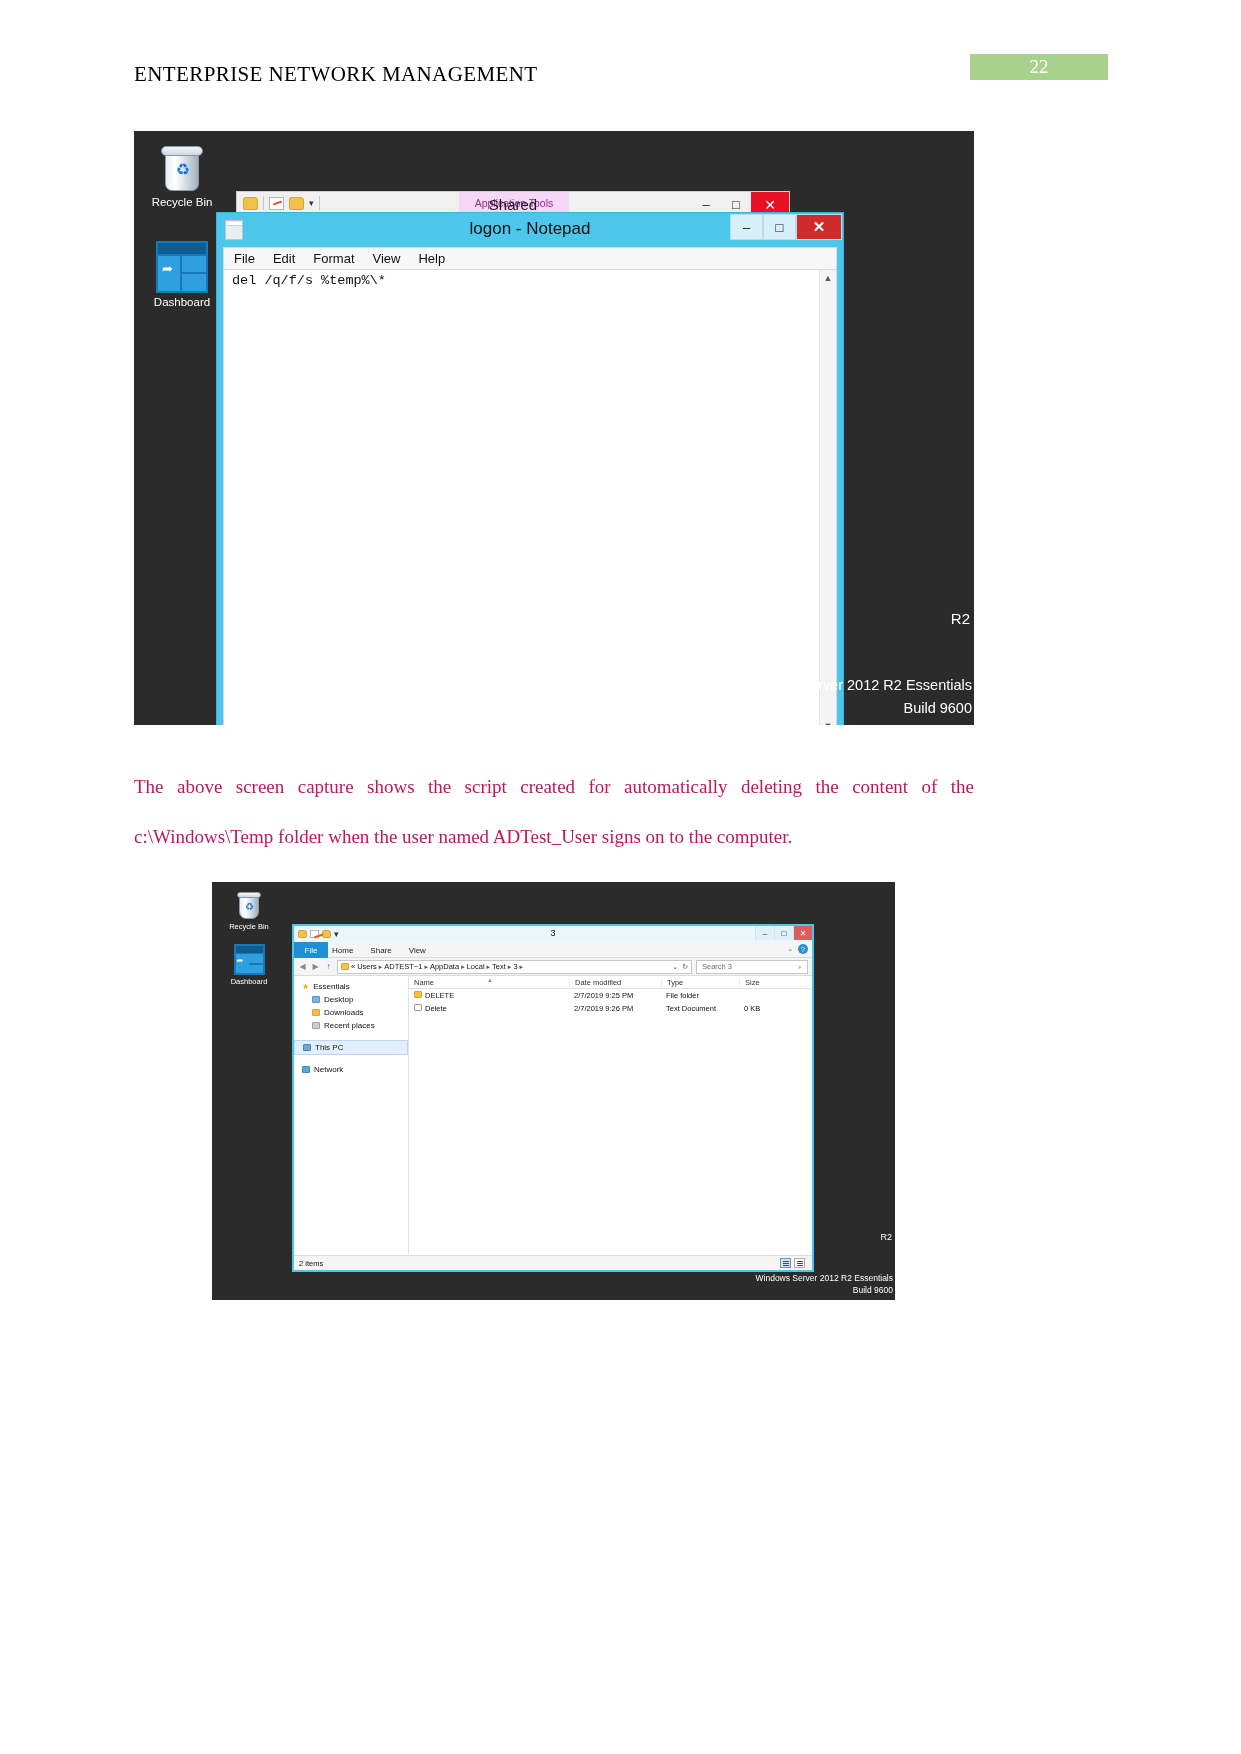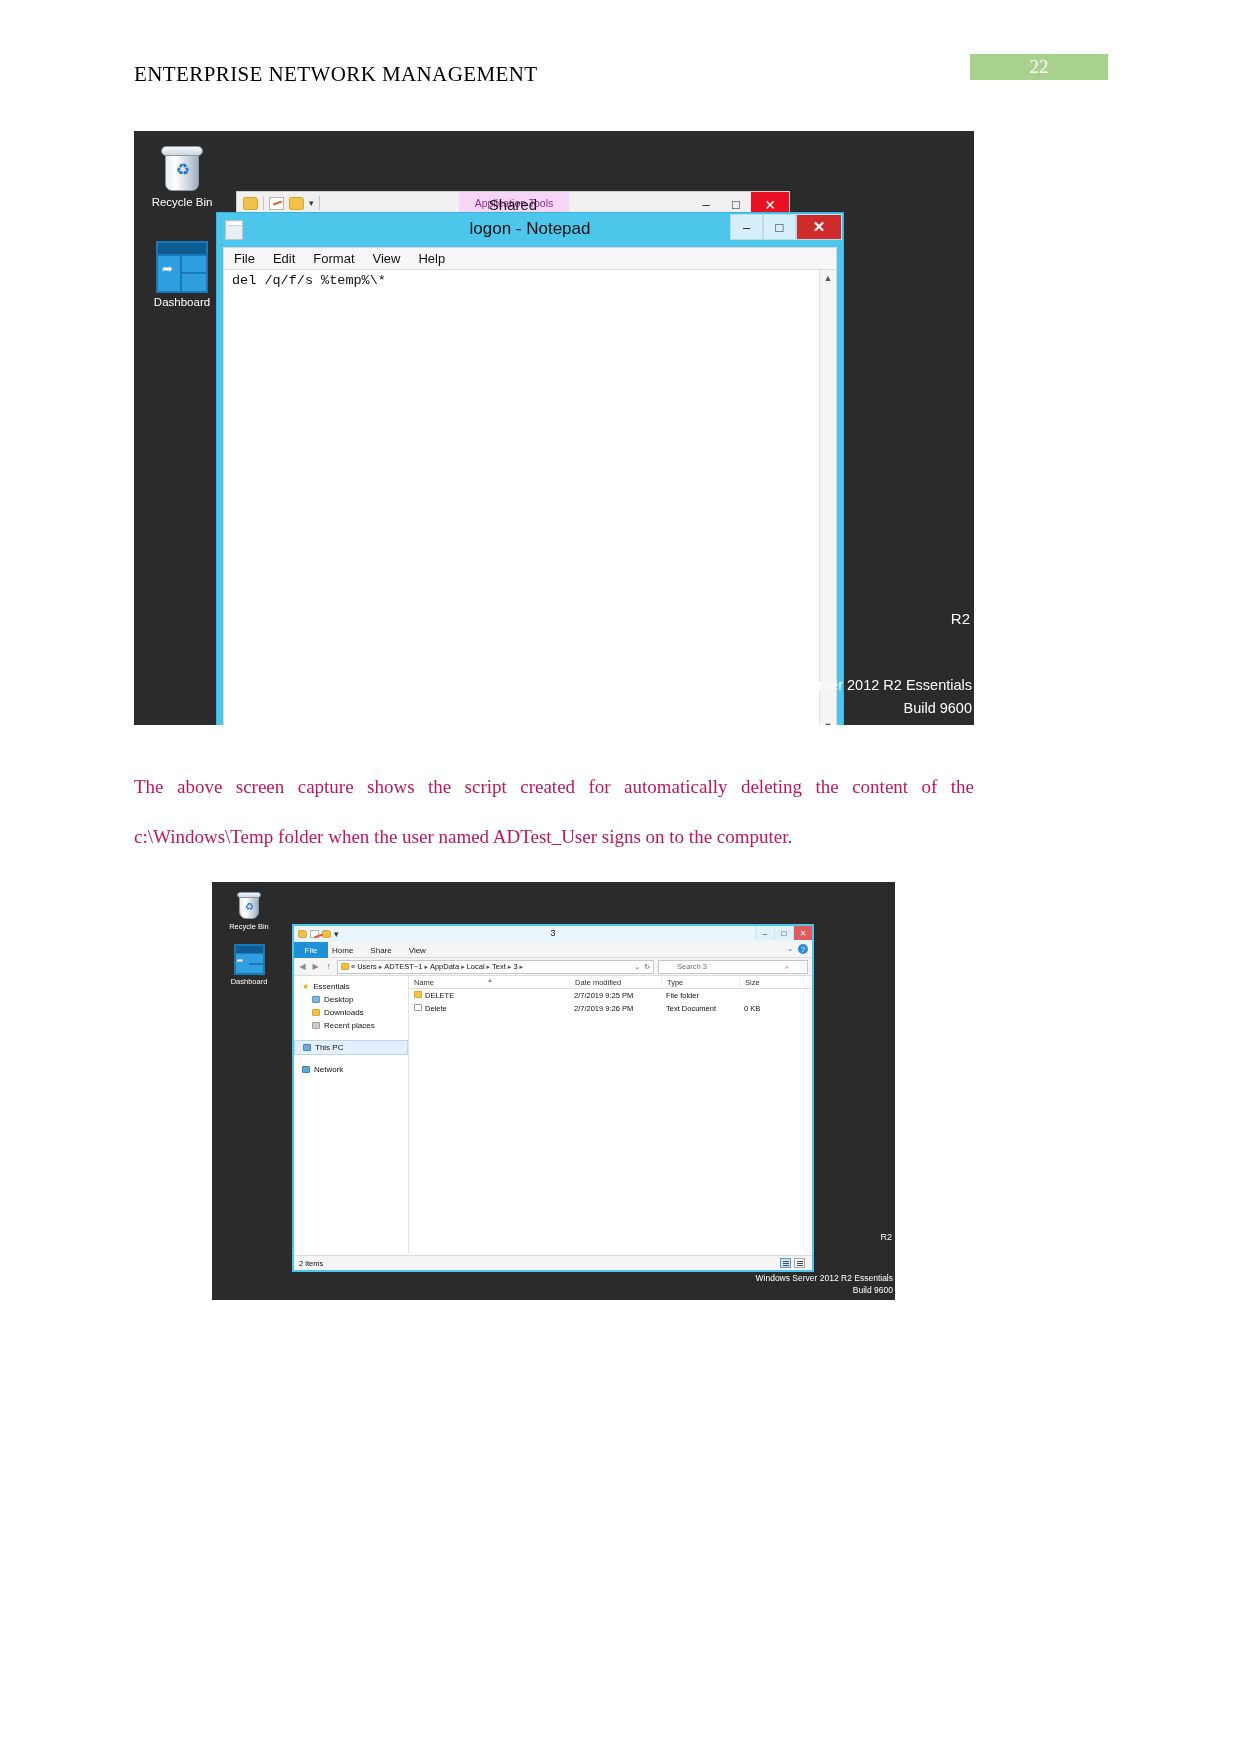--- a/index.html
+++ b/index.html
@@ -210,22 +210,22 @@
   .nav-arrow { font-size:8px; color:#8a8a8a; width:9px; text-align:center; }
   .nav-arrow.up { color:#2b6fb0; }
   .crumbbox {
     flex:1; height:14px; background:#fff; border:1px solid #c6c6c6;
     display:flex; align-items:center; padding:0 3px; gap:2px; font-size:7.5px; color:#111;
   }
   .crumb-ico { width:8px; height:7px; background:#f2c14b; border:1px solid #d8a72f; border-radius:1px; }
   .crumb-sep { color:#555; font-size:7px; }
   .crumb-tail { margin-left:auto; display:flex; gap:4px; color:#555; font-size:7px; }
   .srchbox {
-    width:150px; height:14px; background:#fff; border:1px solid #c6c6c6;
-    display:flex; align-items:center; padding:0 18px; font-size:7.5px; color:#6f6f6f;
+    width:112px; height:14px; background:#fff; border:1px solid #c6c6c6;
+    display:flex; align-items:center; padding:0 5px; font-size:7.5px; color:#6f6f6f;
   }
   .srchbox .mag { margin-left:auto; font-size:7px; color:#2b6fb0; }
   .ex2-main { position:absolute; left:0; right:0; top:50px; bottom:16px; display:flex; }
   .ex2-nav { width:115px; border-right:1px solid #e3e3e3; padding-top:4px; font-size:8px; color:#111; }
   .nav-item { display:flex; align-items:center; gap:4px; padding:2px 4px 2px 8px; white-space:nowrap; }
   .nav-item.sub { padding-left:18px; }
   .nav-item.pc { margin-top:8px; background:#e3efff; border:1px solid #bcd5f0; padding-left:8px; }
   .nav-item.net { margin-top:8px; }
   .star { color:#e8b008; font-size:8px; }
   .ico-sq { width:8px; height:7px; display:inline-block; border-radius:1px; }

